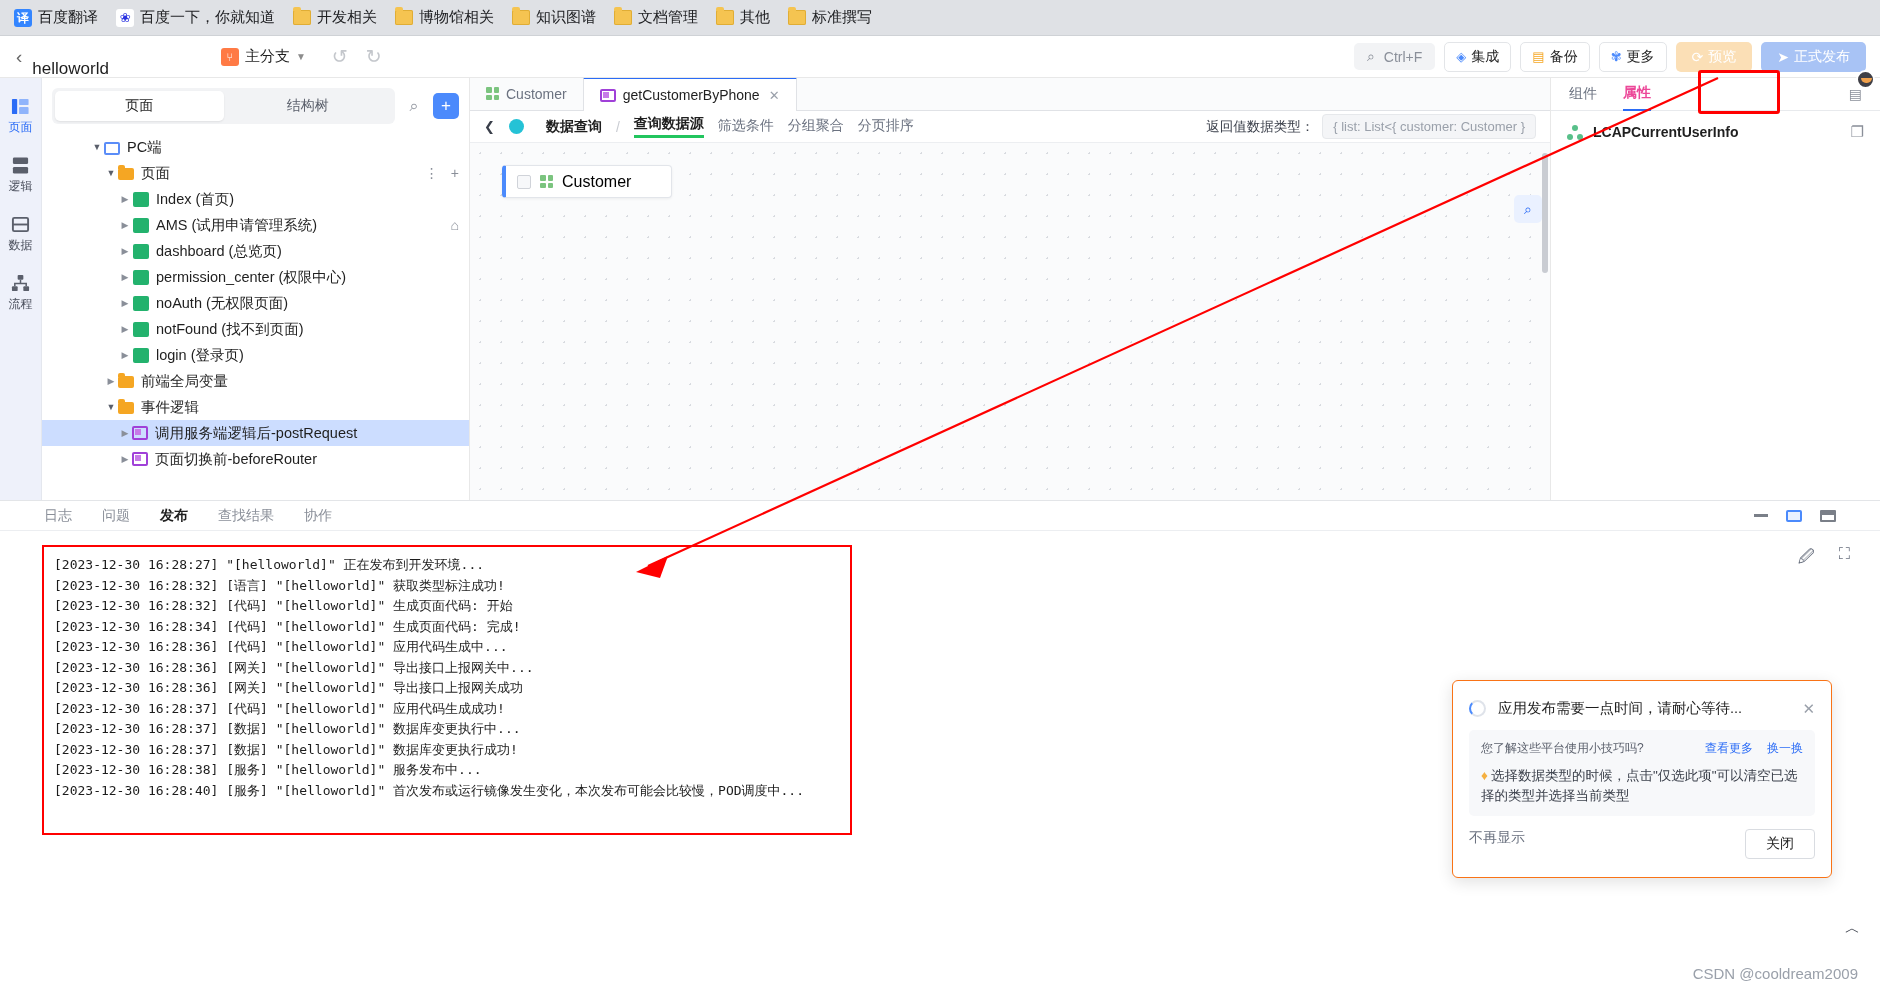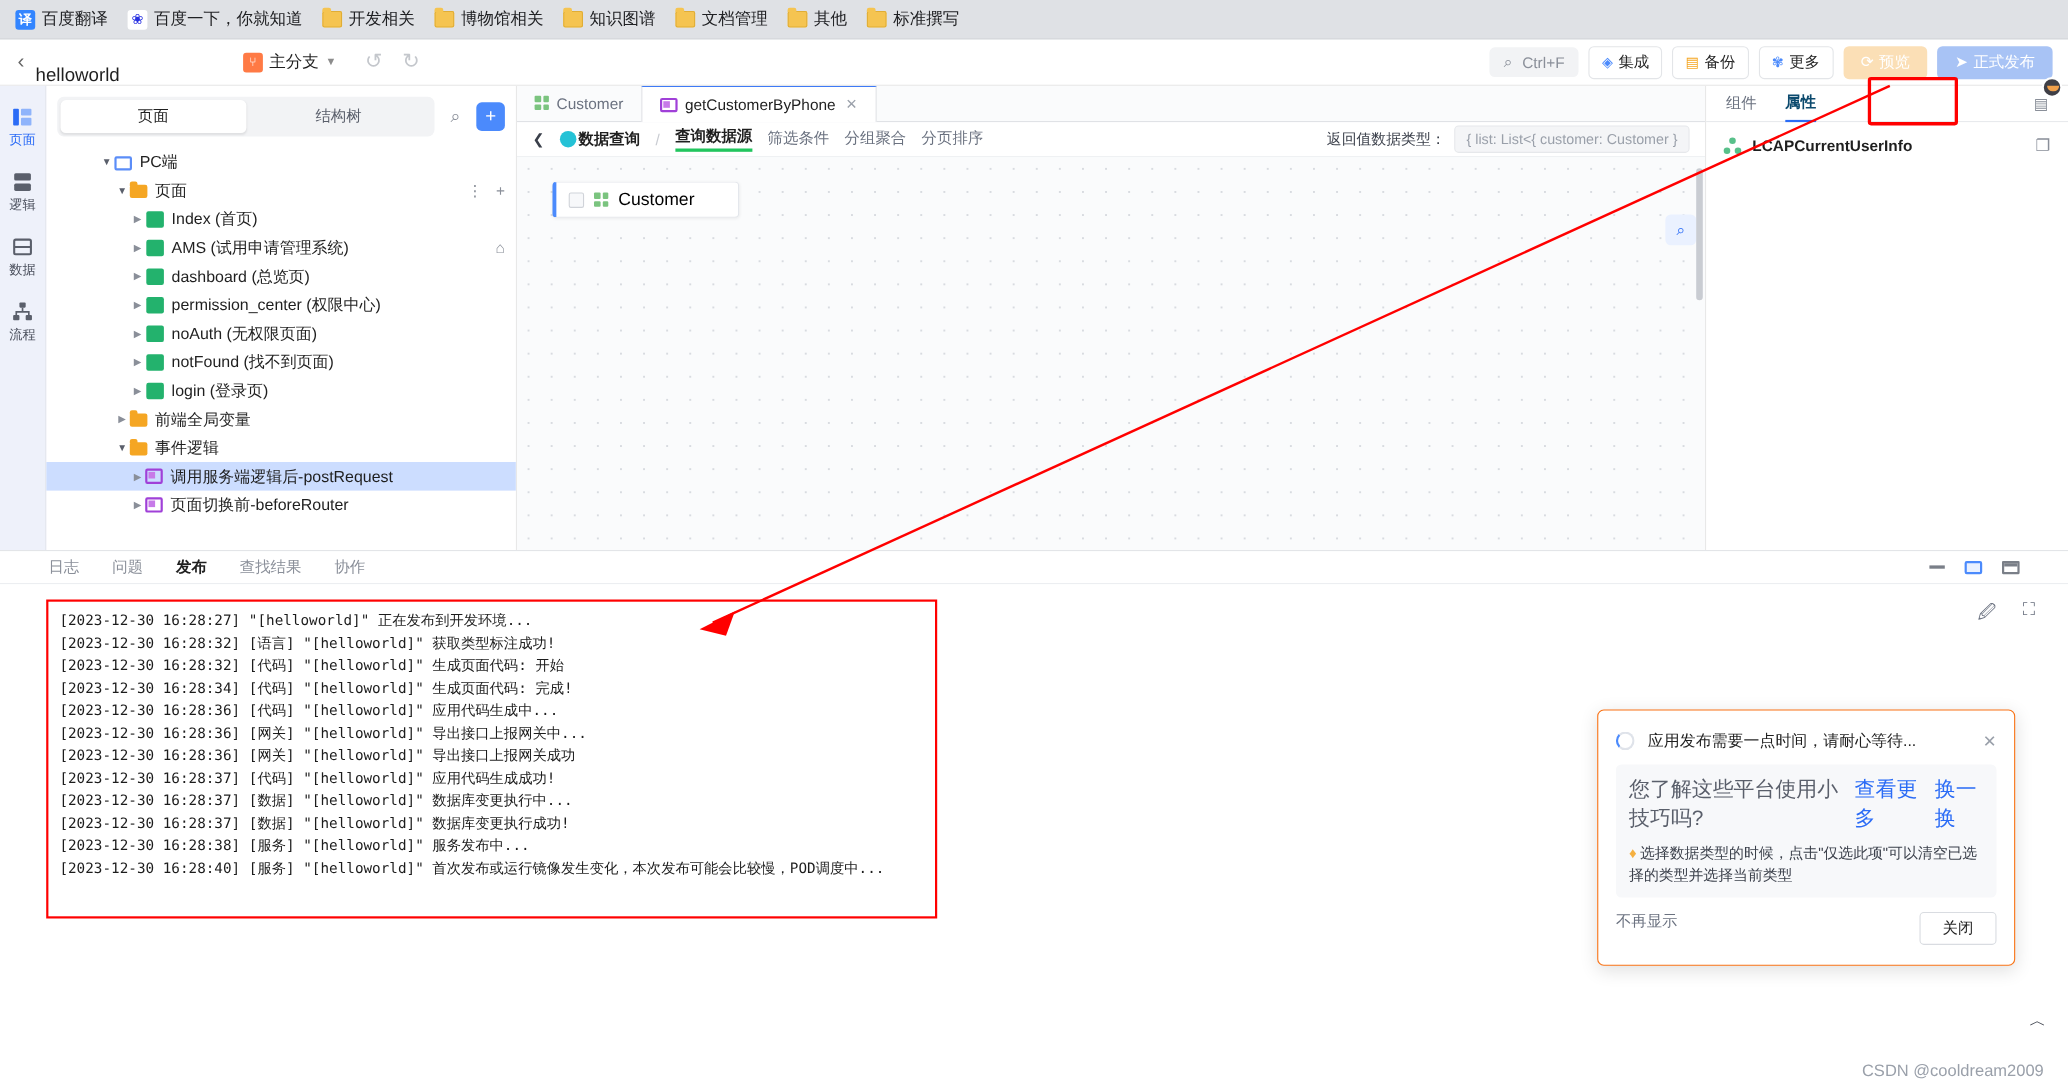--- a/index.html
+++ b/index.html
@@ -131,21 +131,21 @@
   
   .center { flex:1; display:flex; flex-direction:column; background:#fff; min-width:0;}
   .tabbar { height:33px; display:flex; align-items:flex-end; border-bottom:1px solid #e0e2e6; background:#fafbfc;}
   .tab { display:flex;align-items:center;gap:7px;padding:7px 16px;font-size:14px;color:#6b7280;cursor:pointer;height:33px;}
   .tab.active{background:#fff;color:#1f1f1f;border-top:2px solid #2b6cf6;border-left:1px solid #e0e2e6;border-right:1px solid #e0e2e6;margin-bottom:-1px;height:34px;}
   .tabx{font-size:13px;color:#9aa0aa;margin-left:2px;}
   .dots4{width:13px;height:13px;display:grid;grid-template-columns:1fr 1fr;grid-gap:2px;}
   .dots4 i{background:#7bc47f;border-radius:1px;display:block;}
   .crumbbar{height:32px;display:flex;align-items:center;gap:14px;padding:0 14px;border-bottom:1px solid #eceef1;font-size:14px;position:relative;}
   .crumb-back{color:#3a3f4a;font-size:13px;cursor:pointer;}
-  .crumb-main{display:flex;align-items:center;gap:2px;font-weight:bold;color:#1f1f1f;cursor:pointer;}
+  .crumb-main{display:flex;align-items:center;gap:22px;font-weight:bold;color:#1f1f1f;cursor:pointer;}
   .cico{width:15px;height:15px;border-radius:50%;background:#25c2d6;}
   .crumb-sep{color:#c9ccd2;}
   .ctab{color:#6b7280;cursor:pointer;padding-bottom:2px;}
   .ctab.active{color:#1f1f1f;font-weight:bold;border-bottom:3px solid #22c55e;}
   .rettype{margin-left:auto;display:flex;align-items:center;gap:8px;font-size:13.5px;color:#3a3f4a;}
   .rettype-box{background:#f4f5f7;border:1px solid #e6e8eb;border-radius:4px;padding:4px 10px;color:#9aa0aa;font-size:13px;white-space:nowrap;}
   .canvas{flex:1;position:relative;overflow:hidden;
     background-color:#fafbfc;
     background-image:radial-gradient(#d8dbe0 1px, transparent 1px);
     background-size:21px 21px;}
@@ -160,21 +160,21 @@
   .dbgbar{height:34px;display:flex;align-items:center;gap:22px;padding:0 18px;border-top:1px solid #e8eaed;font-size:14px;background:#fff;}
   .dtab{color:#8a8f99;cursor:pointer;}
   .dtab.active{color:#1f1f1f;font-weight:bold;}
   .btn-debug{margin-left:auto;background:#4b8afc;color:#fff;border:none;border-radius:4px;padding:6px 16px;font-size:14px;cursor:pointer;}
   .caret-up{color:#3a3f4a;font-size:13px;cursor:pointer;}
 
   
   .right{width:330px;background:#fff;border-left:1px solid #e8e8e8;display:flex;flex-direction:column;}
   .rtabs{height:33px;display:flex;align-items:center;gap:26px;padding:0 18px;border-bottom:1px solid #e8eaed;font-size:14px;}
   .rtab{color:#6b7280;cursor:pointer;height:33px;display:flex;align-items:center;}
-  .rtab.active{color:#0c4a6e;font-weight:bold;border-bottom:2px solid #2b6cf6;}
+  .rtab.active{color:#ec4899;font-weight:bold;border-bottom:2px solid #2b6cf6;}
   .rtab-ico{margin-left:auto;color:#8a8f99;font-size:14px;cursor:pointer;}
   .rrow{display:flex;align-items:center;gap:9px;padding:12px 16px;font-size:14px;font-weight:bold;color:#1f1f1f;cursor:pointer;}
   .rrow .cp{margin-left:auto;color:#8a8f99;font-weight:normal;font-size:15px;}
   .mol{width:17px;height:15px;position:relative;}
   .mol i{position:absolute;width:6px;height:6px;border-radius:50%;background:#58c08a;}
   .mol i:nth-child(1){left:5px;top:0;}
   .mol i:nth-child(2){left:0;top:9px;}
   .mol i:nth-child(3){left:10px;top:9px;}
 
   
@@ -194,21 +194,21 @@
   .console-up{position:absolute;right:20px;bottom:52px;color:#3a3f4a;font-size:15px;cursor:pointer;}
   .watermark{position:absolute;right:22px;bottom:8px;font-size:15px;color:#9aa0aa;}
 
   
   .toast{position:absolute;right:48px;bottom:112px;width:380px;background:#fff;border:1px solid #f97316;border-radius:6px;
     box-shadow:0 4px 16px rgba(0,0,0,.12);padding:18px 16px;z-index:20;}
   .toast-h{display:flex;align-items:center;gap:12px;font-size:14.5px;color:#1f1f1f;}
   .spinner{width:17px;height:17px;border-radius:50%;border:2px solid #dfe3ea;border-left-color:#4b8afc;flex:0 0 17px;}
   .toast-x{margin-left:auto;color:#9aa0aa;font-size:15px;cursor:pointer;}
   .tip-card{margin-top:12px;background:#f7f8fa;border-radius:5px;padding:10px 12px;}
-  .tip-h{display:flex;align-items:flex-end;font-size:19px;color:#5a5f6b;}
+  .tip-h{display:flex;align-items:flex-end;font-size:12px;color:#5a5f6b;}
   .tip-links{margin-left:auto;display:flex;gap:14px;}
   .tip-link{color:#2b6cf6;cursor:pointer;}
   .tip-b{margin-top:9px;font-size:13.5px;color:#3a3f4a;line-height:20px;}
   .bulb{color:#f5b041;margin-right:3px;}
   .toast-f{display:flex;align-items:flex-start;margin-top:13px;}
   .noshow{font-size:14px;color:#6b7280;cursor:pointer;}
   .btn-close{margin-left:auto;border:1px solid #d9dce1;background:#fff;border-radius:4px;padding:5px 20px;font-size:14px;color:#1f1f1f;cursor:pointer;}
 
   
   .arrow-svg{position:absolute;left:0;top:0;width:1880px;height:990px;pointer-events:none;z-index:30;}

